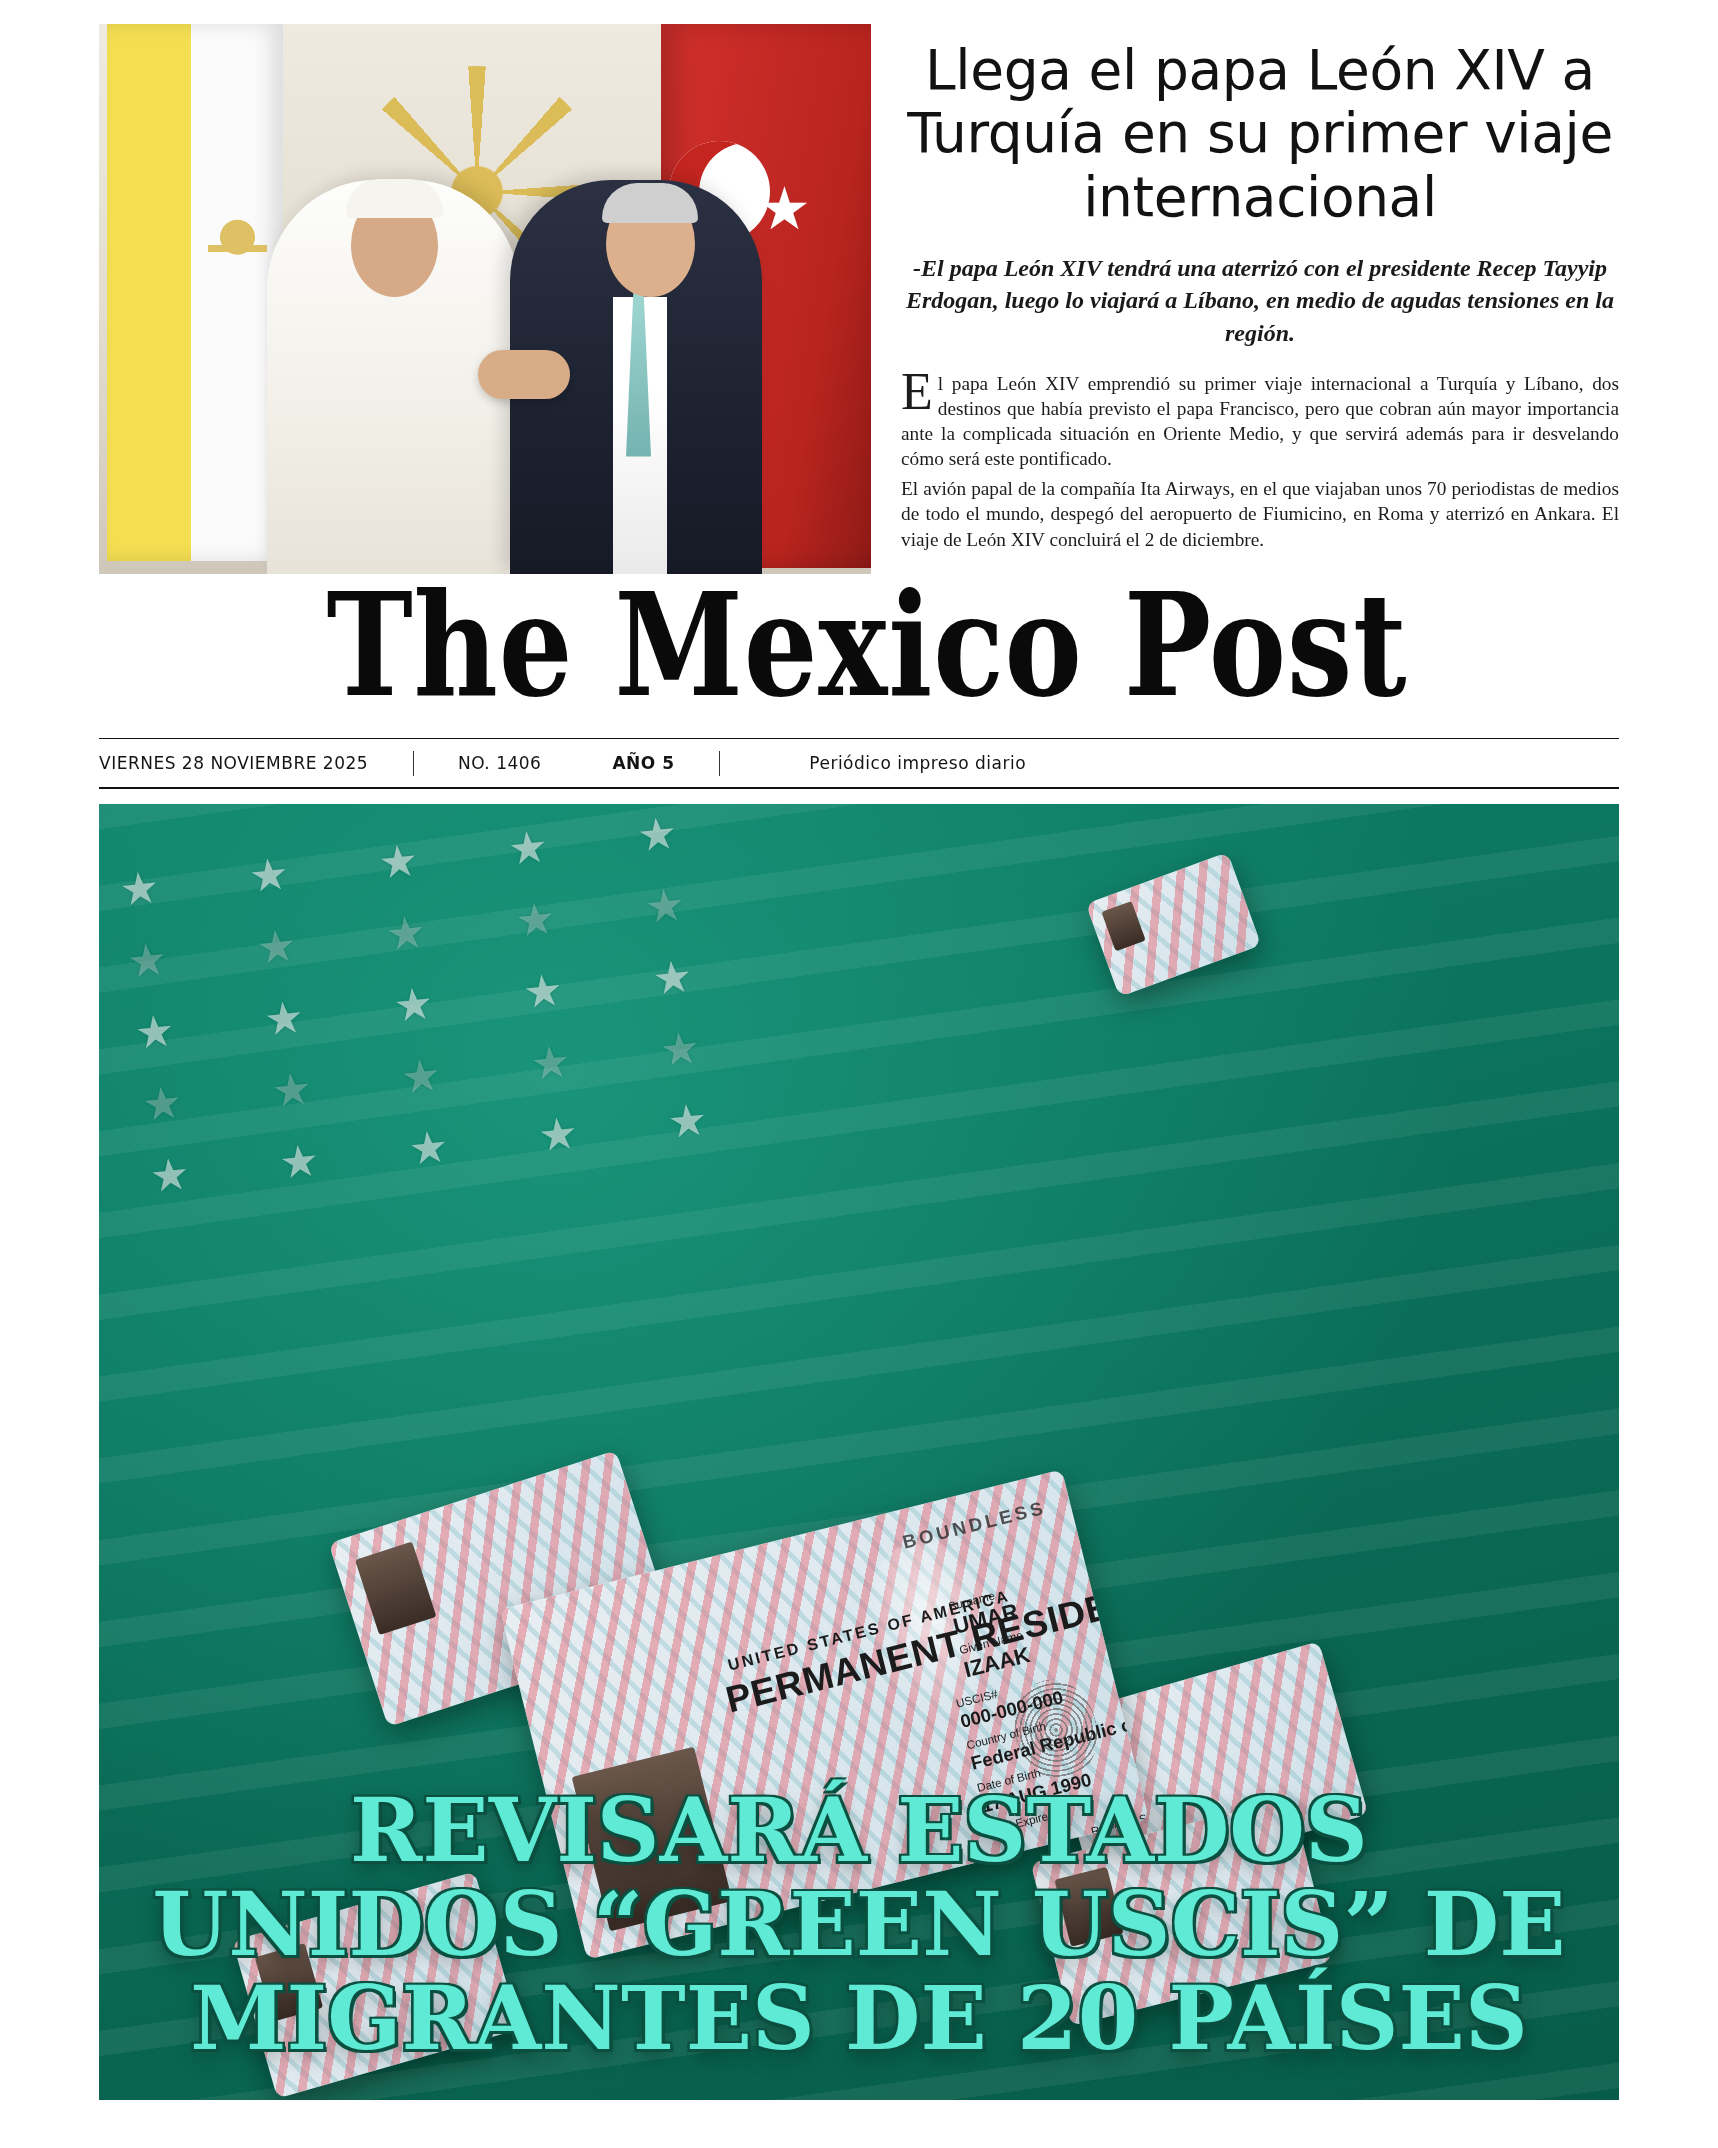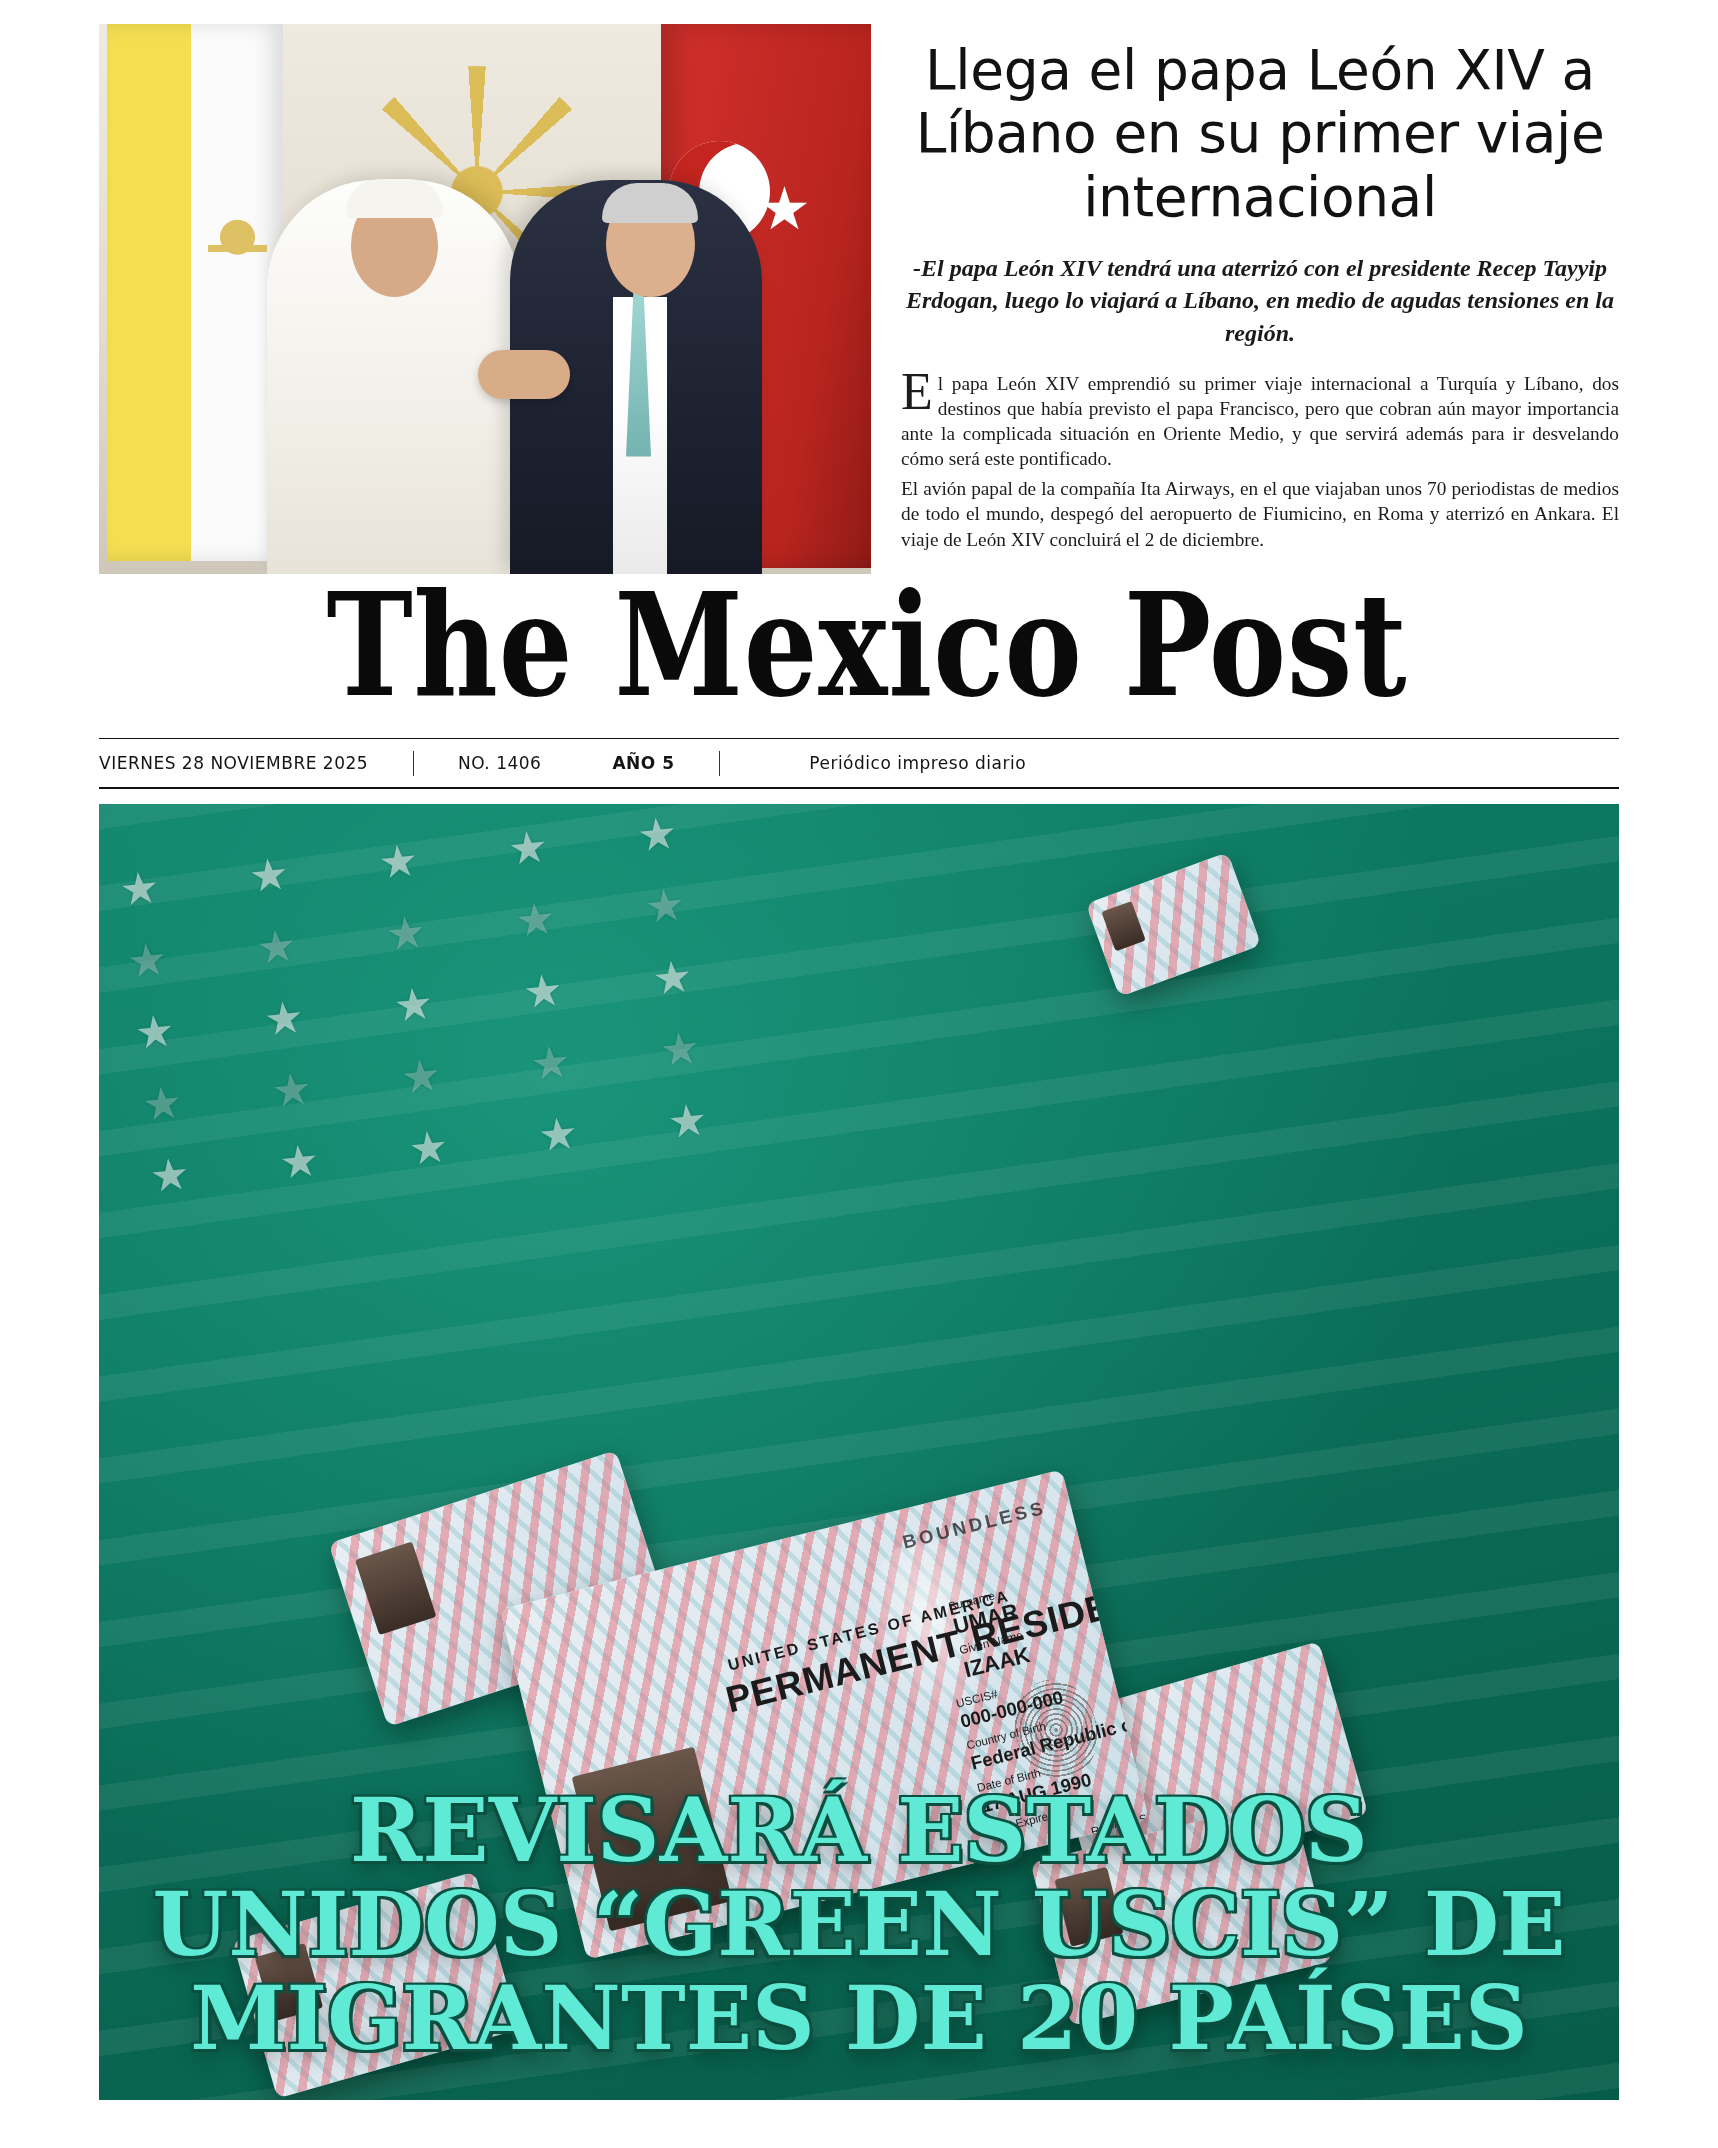--- a/index.html
+++ b/index.html
@@ -428,21 +428,21 @@
       <div class="ph-pope-cap"></div>
       <div class="ph-pres"></div>
       <div class="ph-pres-shirt"></div>
       <div class="ph-pres-tie"></div>
       <div class="ph-pres-head"></div>
       <div class="ph-pres-hair"></div>
       <div class="ph-hands"></div>
     </div>
 
     <div class="top-text">
-      <h1 class="kicker-headline">Llega el papa León XIV a Líbano en su primer viaje internacional</h1>
+      <h1 class="kicker-headline">Llega el papa León XIV a Turquía en su primer viaje internacional</h1>
       <div class="kicker-sub">-El papa León XIV tendrá una aterrizó con el presidente Recep Tayyip Erdogan, luego lo viajará a Líbano, en medio de agudas tensiones en la región.</div>
       <div class="top-body">
         <p class="dropcap">El papa León XIV emprendió su primer viaje internacional a Turquía y Líbano, dos destinos que había previsto el papa Francisco, pero que cobran aún mayor importancia ante la complicada situación en Oriente Medio, y que servirá además para ir desvelando cómo será este pontificado.</p>
         <p>El avión papal de la compañía Ita Airways, en el que viajaban unos 70 periodistas de medios de todo el mundo, despegó del aeropuerto de Fiumicino, en Roma y aterrizó en Ankara. El viaje de León XIV concluirá el 2 de diciembre.</p>
       </div>
     </div>
   </div>
 
   <div class="masthead">
     <div class="masthead-title">The Mexico Post</div>

